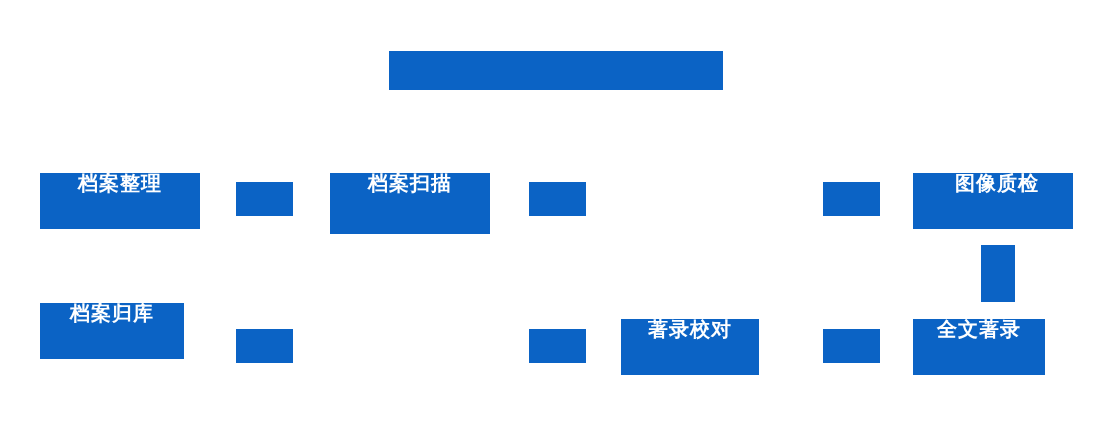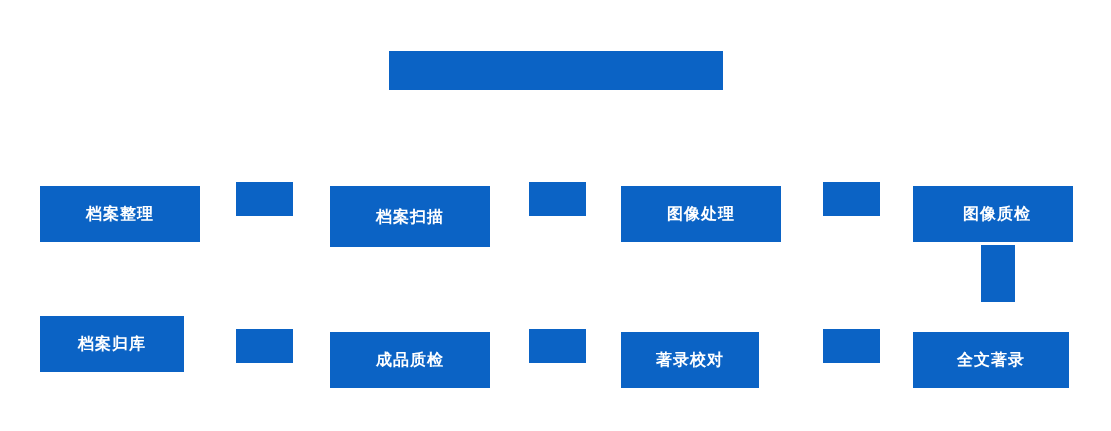--- a/index.html
+++ b/index.html
@@ -19,29 +19,28 @@
     left: 0;
     top: 0;
     width: 1111px;
     height: 431px;
   }
   .node {
     position: absolute;
     background: #0b63c5;
     color: #ffffff;
     display: flex;
-    align-items: center;
+    align-items: flex-start;
     justify-content: center;
-    font-size: 16px;
+    font-size: 20px;
     font-weight: bold;
     letter-spacing: 1px;
     line-height: 1;
     box-sizing: border-box;
     white-space: nowrap;
-    margin-top: 13px;
   }
   .node-label {
     display: block;
   }
   .connector {
     position: absolute;
     background: #0b63c5;
   }
   .header-bar {
     position: absolute;
@@ -62,47 +61,41 @@
   </div>
 
   <div class="connector" style="left:236px; top:182px; width:57px; height:34px;"></div>
 
   <div class="node" style="left:330px; top:173px; width:160px; height:61px;">
     <span class="node-label">档案扫描</span>
   </div>
 
   <div class="connector" style="left:529px; top:182px; width:57px; height:34px;"></div>
 
-  <div class="node" style="left:621px; top:173px; width:160px; height:56px;">
-    <span class="node-label">图像处理</span>
-  </div>
 
   <div class="connector" style="left:823px; top:182px; width:57px; height:34px;"></div>
 
   <div class="node" style="left:913px; top:173px; width:160px; height:56px;padding-left:8px;">
     <span class="node-label">图像质检</span>
   </div>
 
   <div class="connector" style="left:981px; top:245px; width:34px; height:57px;"></div>
 
   <div class="node" style="left:40px; top:303px; width:144px; height:56px;">
     <span class="node-label">档案归库</span>
   </div>
 
   <div class="connector" style="left:236px; top:329px; width:57px; height:34px;"></div>
 
-  <div class="node" style="left:330px; top:319px; width:160px; height:56px;">
-    <span class="node-label">成品质检</span>
-  </div>
 
   <div class="connector" style="left:529px; top:329px; width:57px; height:34px;"></div>
 
   <div class="node" style="left:621px; top:319px; width:138px; height:56px;">
     <span class="node-label">著录校对</span>
   </div>
 
   <div class="connector" style="left:823px; top:329px; width:57px; height:34px;"></div>
 
-  <div class="node" style="left:913px; top:319px; width:156px; height:56px;">
+  <div class="node" style="left:913px; top:319px; width:132px; height:56px;">
     <span class="node-label">全文著录</span>
   </div>
 
 </div>
 
 </body></html>

